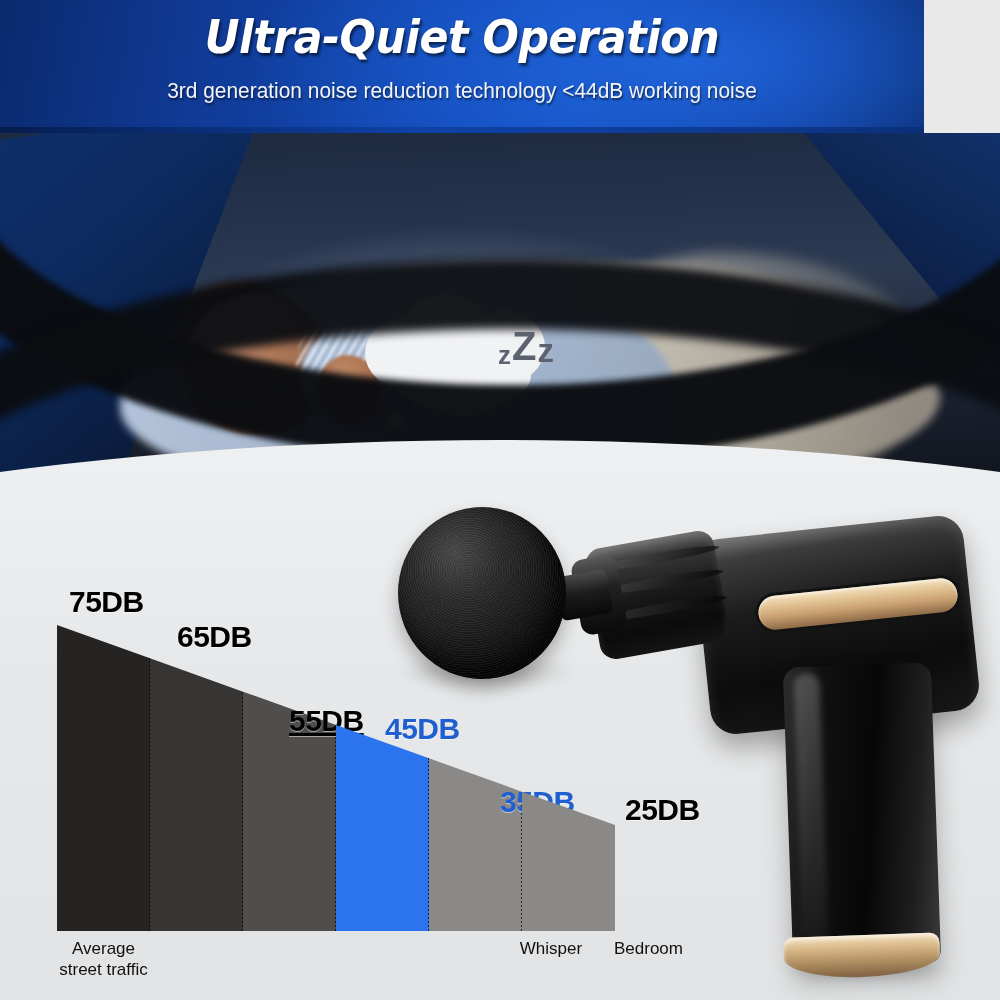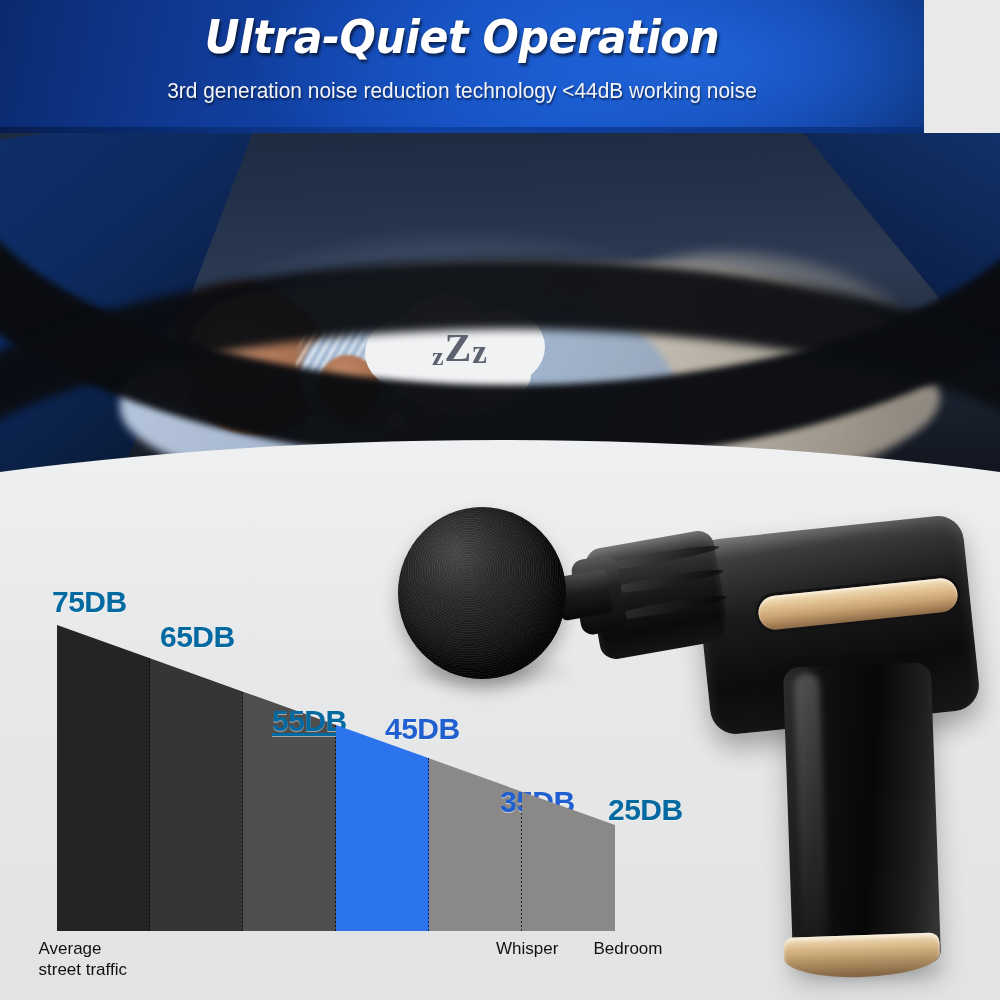--- a/index.html
+++ b/index.html
@@ -140,23 +140,23 @@
     background:linear-gradient(120deg,rgba(192,210,232,.95),rgba(158,178,204,.9) 45%,rgba(138,158,184,.85));
     border-radius:45% 40% 50% 55%/50% 55% 45% 50%;
     filter:blur(3px);
   }
   
   .bubble{
     position:absolute;left:365px;top:161px;width:190px;height:124px;
   }
   .bubble .lobe{position:absolute;background:#f1f2f4;border-radius:50%;filter:blur(.4px);}
   .bubble .txt{
-    position:absolute;left:0;right:0;top:30px;text-align:center;
+    position:absolute;left:0;right:0;top:30px;text-align:right;
     color:#5d6270;font-weight:bold;letter-spacing:1px;
-    font-family:Liberation Serif, serif;
+    font-family:Liberation Sans, sans-serif;
     z-index:5;
   }
   .bubble .txt .z1{font-size:26px;position:relative;top:4px;}
   .bubble .txt .z2{font-size:40px;}
   .bubble .txt .z3{font-size:33px;position:relative;top:2px;}
   .dot1{position:absolute;left:22px;top:118px;width:17px;height:17px;border-radius:50%;background:#eceef1;}
   .dot2{position:absolute;left:4px;top:144px;width:12px;height:12px;border-radius:50%;background:#e6e9ed;}
 
   
   .chart-section{
@@ -170,24 +170,24 @@
   .bar{position:absolute;}
   .bar .dash{
     position:absolute;right:-1px;top:0;bottom:0;width:0;
     border-right:2px dotted rgba(0,0,0,.72);
   }
   .db-label{
     position:absolute;font-weight:bold;font-size:30px;
     font-family:"Liberation Sans","DejaVu Sans",sans-serif;
     white-space:nowrap;letter-spacing:-0.5px;
   }
-  .db-dark{color:#0369a1;text-shadow:0 1px 0 rgba(255,255,255,.5);}
+  .db-dark{color:#000000;text-shadow:0 1px 0 rgba(255,255,255,.5);margin-left:17px;}
   .db-blue{color:#1f5fd0;text-shadow:0 1px 0 rgba(255,255,255,.55);}
   .cat-label{
-    position:absolute;text-align:left;font-size:17px;color:#111;
+    position:absolute;text-align:center;font-size:17px;color:#111;
     line-height:21px;white-space:nowrap;
     font-family:"Liberation Sans","DejaVu Sans",sans-serif;
   }
 
   
   .gun{position:absolute;left:380px;top:495px;width:620px;height:500px;}
   .gun-ball{
     position:absolute;left:18px;top:12px;width:168px;height:172px;border-radius:50%;
     background:
       radial-gradient(circle at 34% 27%, #4a4a4a 0%, #2b2b2b 28%, #141414 62%, #050505 100%);

